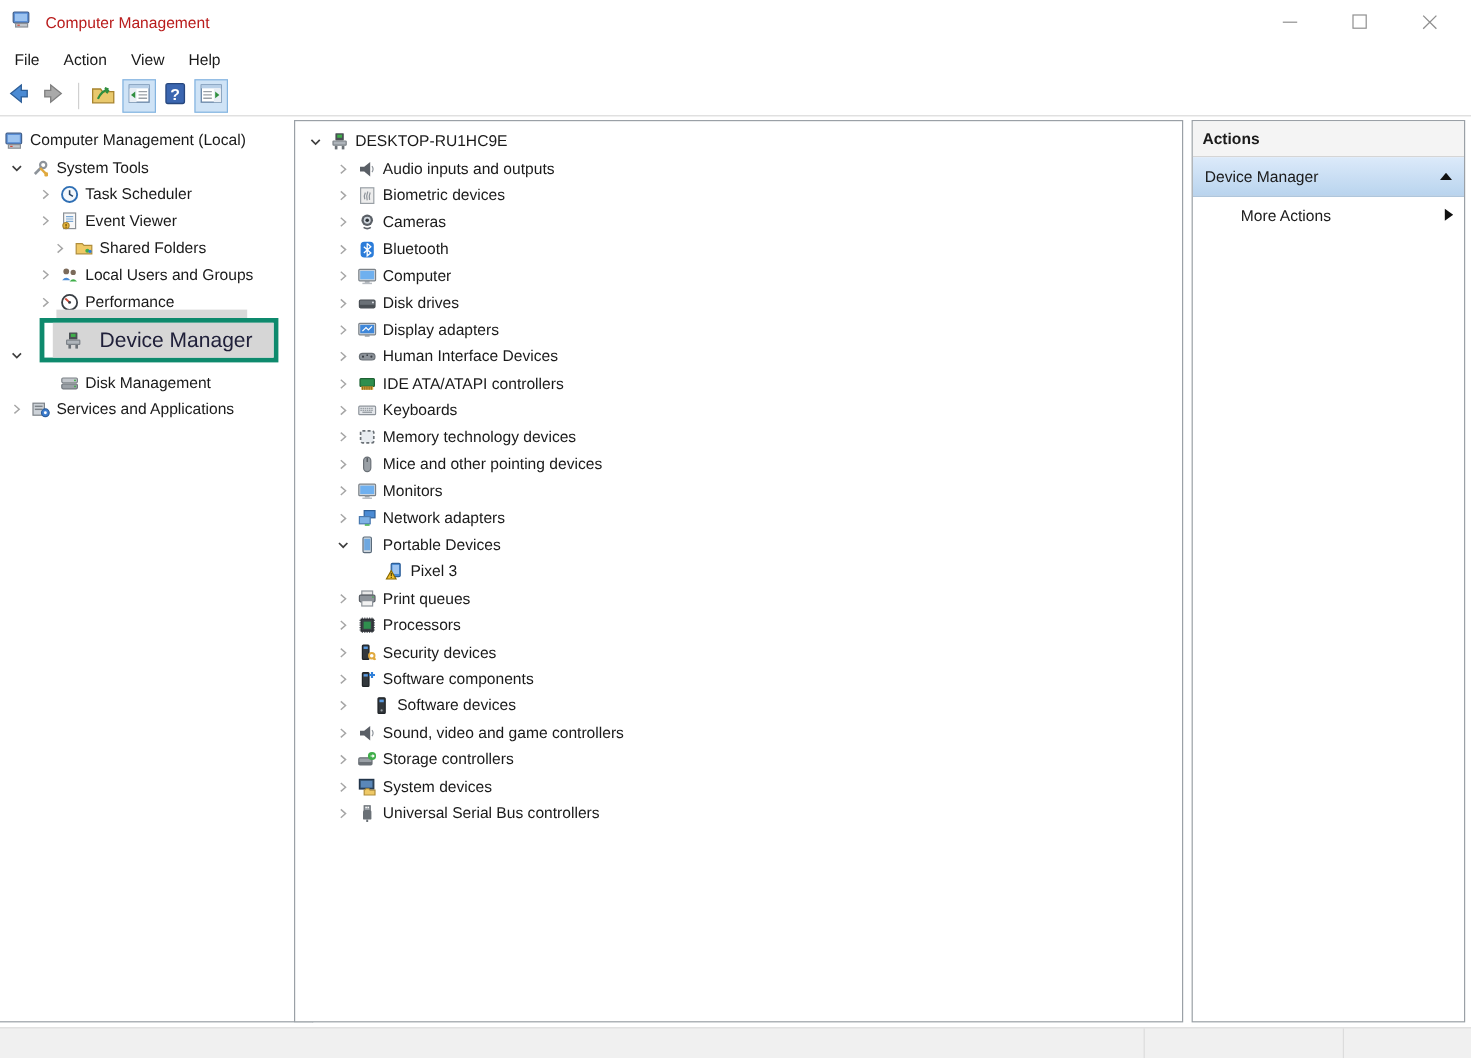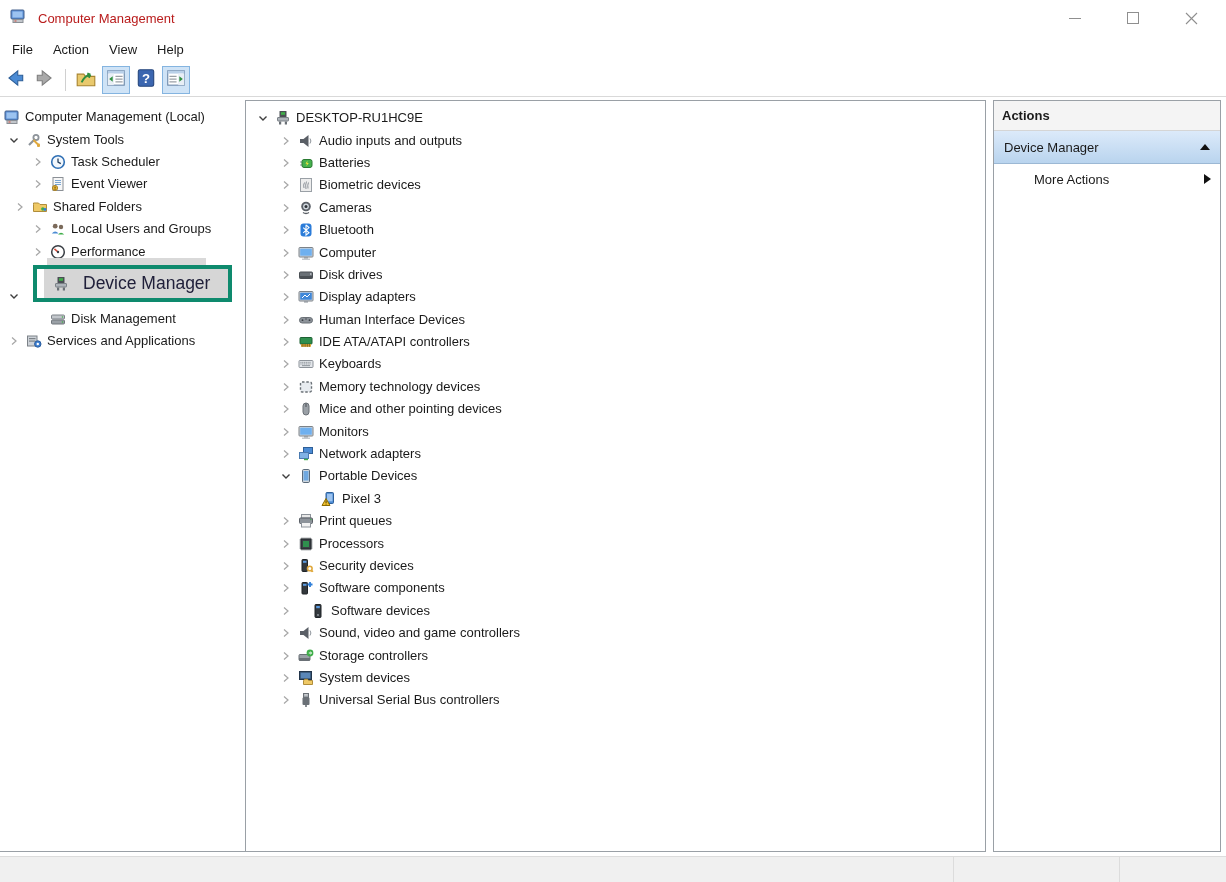--- a/index.html
+++ b/index.html
@@ -198,21 +198,21 @@
               <line x1="5" y1="6.5" x2="11" y2="6.5" stroke="#7aa7d4"></line>
               <line x1="5" y1="8.5" x2="11" y2="8.5" stroke="#7aa7d4"></line>
               <circle cx="5" cy="12" r="2.6" fill="#e8b73a" stroke="#a8842e"></circle>
               <rect x="4.6" y="10.6" width="0.9" height="1.9" fill="#5a3c00"></rect>
               <rect x="4.6" y="12.9" width="0.9" height="0.9" fill="#5a3c00"></rect>
             </svg>
           </span>
           <span class="t-label">Event Viewer</span>
         </span>
       </div>
-      <div class="tree-row" style="padding-left: 9px;">
+      <div class="tree-row" style="padding-left: 39px;">
         <span class="expander">
           <svg width="16" height="16">
             <path d="M6 4.5 L10 8 L6 11.5" stroke="#a6a6a6" stroke-width="1.2" fill="none"></path>
           </svg>
         </span>
         <span class="row-core">
           <span class="t-icon">
             <svg width="16" height="16" viewBox="0 0 16 16">
               <path d="M1.5 5.5 V12.5 H14.5 V5.5 H8 L6.5 4 H1.5 Z" fill="#efc966" stroke="#b08d3a"></path>
               <circle cx="10.8" cy="10" r="1.7" fill="#3fae49"></circle>
@@ -344,37 +344,20 @@
           </svg>
         </span>
         <span class="row-core">
           <span class="t-icon">
             <svg width="16" height="16" viewBox="0 0 16 16">
               <path d="M2 6 H5.5 L10.5 2 V14 L5.5 10 H2 Z" fill="#5a5f66"></path>
               <path d="M12 5.5 Q13.8 8 12 10.5" stroke="#8d939a" fill="none"></path>
             </svg>
           </span>
           <span class="t-label">Audio inputs and outputs</span>
-        </span>
-      </div>
-      <div class="tree-row" style="padding-left: 29px;">
-        <span class="expander">
-          <svg width="16" height="16">
-            <path d="M6 4.5 L10 8 L6 11.5" stroke="#a6a6a6" stroke-width="1.2" fill="none"></path>
-          </svg>
-        </span>
-        <span class="row-core">
-          <span class="t-icon">
-            <svg width="16" height="16" viewBox="0 0 16 16">
-              <path d="M2 7 H4 M2 10 H4" stroke="#8d939a" stroke-width="1.2"></path>
-              <rect x="4" y="4.5" width="10" height="8" rx="2" fill="#46b14e" stroke="#2a7a32"></rect>
-              <path d="M9.5 5.5 L7.5 8.7 H9 L8.3 11.3 L10.8 7.9 H9.2 Z" fill="#f2e23a"></path>
-            </svg>
-          </span>
-          <span class="t-label">Batteries</span>
         </span>
       </div>
       <div class="tree-row" style="padding-left: 29px;">
         <span class="expander">
           <svg width="16" height="16">
             <path d="M6 4.5 L10 8 L6 11.5" stroke="#a6a6a6" stroke-width="1.2" fill="none"></path>
           </svg>
         </span>
         <span class="row-core">
           <span class="t-icon">

